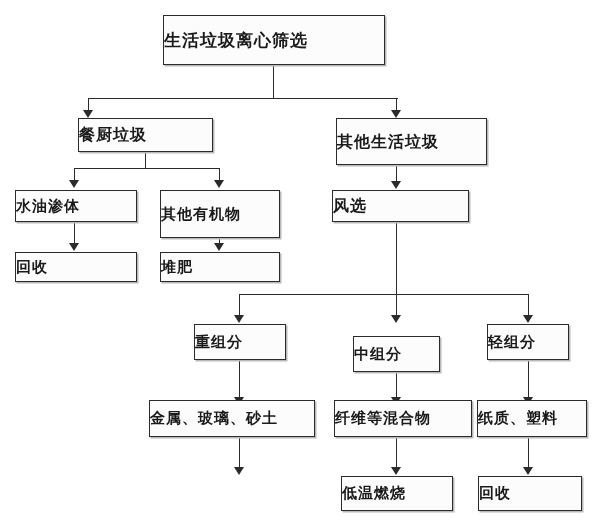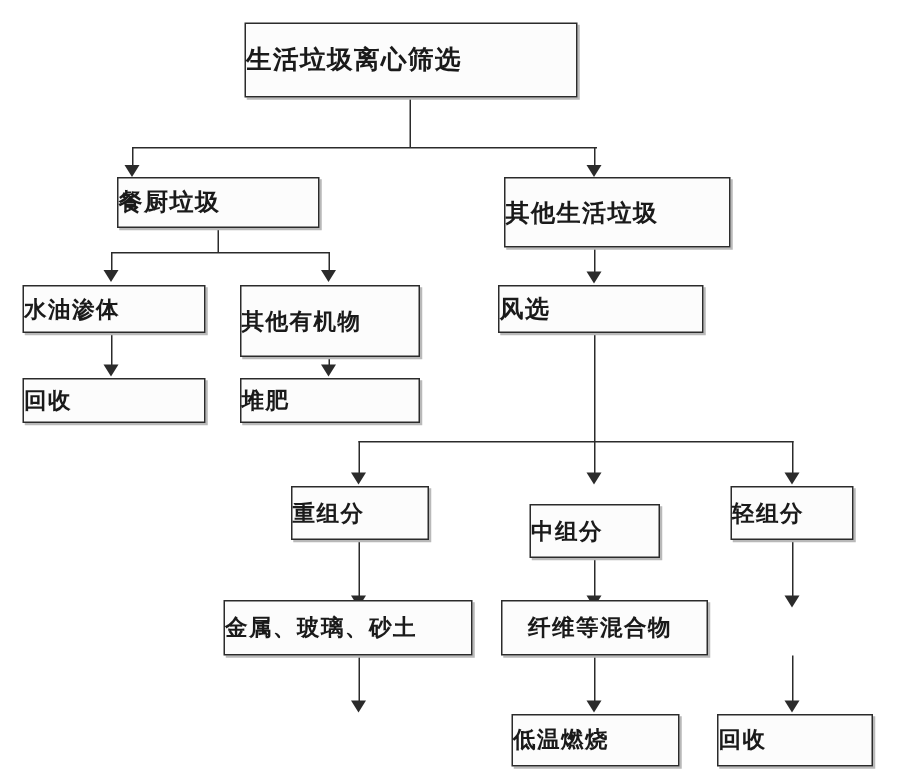--- a/index.html
+++ b/index.html
@@ -144,24 +144,27 @@
   </div>
 
   <div class="node" style="left:487px;top:324px;width:82px;height:36px;font-size:15px;">
     <span>轻组分</span>
   </div>
 
   <div class="node" style="left:149px;top:400px;width:166px;height:37px;font-size:15px;">
     <span>金属、玻璃、砂土</span>
   </div>
 
-  <div class="node" style="left:334px;top:400px;width:138px;height:37px;font-size:15px;padding-left:17px;">
+  <div class="node" style="left:334px;top:400px;width:138px;height:37px;font-size:15px;">
     <span>纤维等混合物</span>
   </div>
 
+  <div class="node" style="left:477px;top:400px;width:110px;height:37px;font-size:15px;">
+    <span>纸质、塑料</span>
+  </div>
 
 
   <div class="node" style="left:341px;top:476px;width:112px;height:35px;font-size:15px;">
     <span>低温燃烧</span>
   </div>
 
   <div class="node" style="left:478px;top:476px;width:104px;height:35px;font-size:15px;">
     <span>回收</span>
   </div>
 

